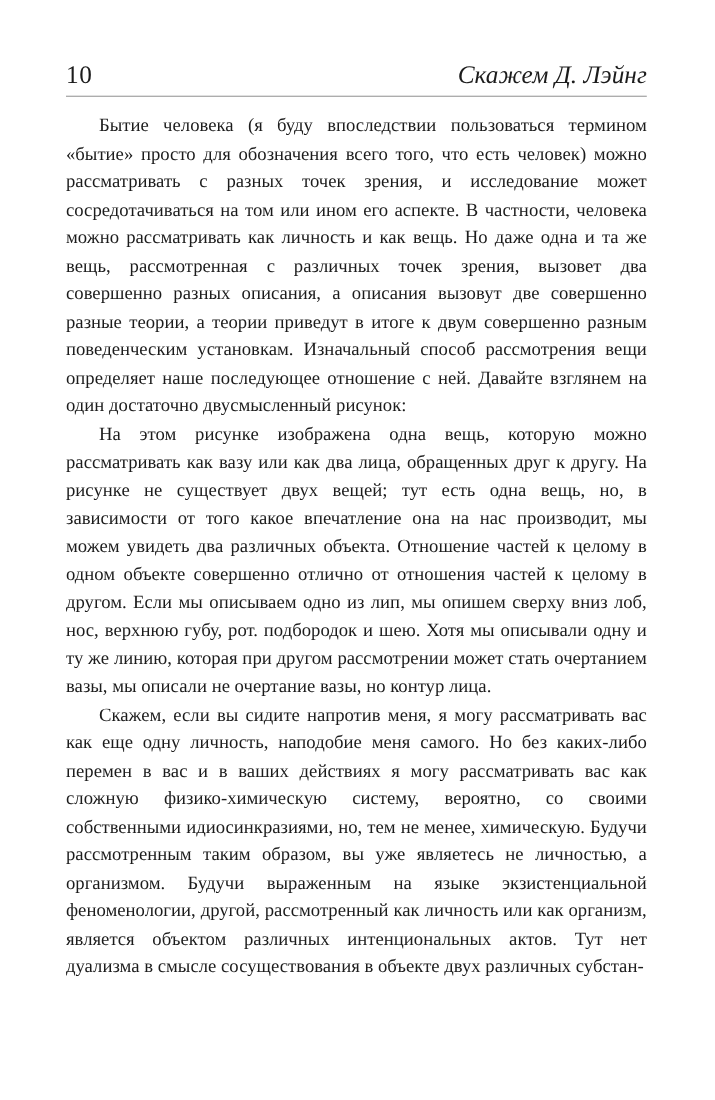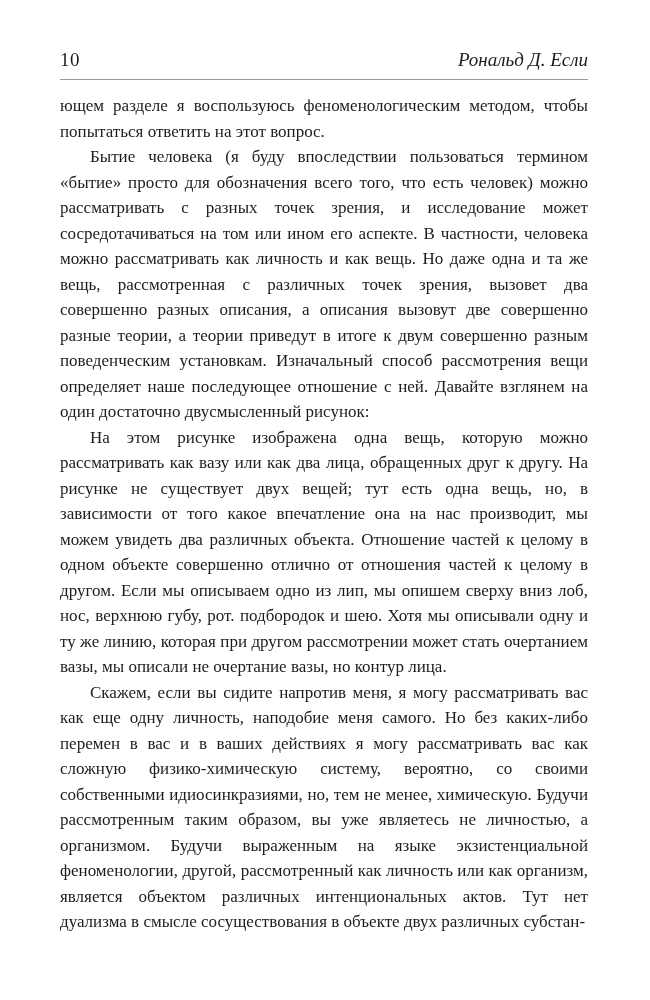--- a/index.html
+++ b/index.html
@@ -16,22 +16,23 @@
     box-sizing: border-box;
     padding: 50px 62px 0 60px;
     font-family: "Liberation Serif", "DejaVu Serif", serif;
     color: #1c1c1c;
     overflow: hidden;
   }
   .running-header {
     display: flex;
     justify-content: space-between;
     align-items: flex-end;
-    font-size: 19px;
+    font-size: 23px;
     line-height: 20px;
+    margin-top: 8px;
   }
   .page-number {
     font-style: normal;
     letter-spacing: 0.5px;
   }
   .header-author {
     font-style: italic;
   }
   .header-rule {
     border: 0;
@@ -55,25 +56,24 @@
   .body-text p.section-gap {
   }
 </style>
 </head>
 <body>
 
 <div class="page">
 
   <div class="running-header">
     <span class="page-number">10</span>
-    <span class="header-author">Рональд Д. Если</span>
+    <span class="header-author">Скажем Д. Лэйнг</span>
   </div>
 
   <hr class="header-rule">
 
   <div class="body-text">
-    <p class="no-indent">ющем разделе я воспользуюсь феноменологическим методом, чтобы попытаться ответить на этот вопрос.</p>
     <p>Бытие человека (я буду впоследствии пользоваться термином «бытие» просто для обозначения всего того, что есть человек) можно рассматривать с разных точек зрения, и исследование может сосредотачиваться на том или ином его аспекте. В частности, человека можно рассматривать как личность и как вещь. Но даже одна и та же вещь, рассмотренная с различных точек зрения, вызовет два совершенно разных описания, а описания вызовут две совершенно разные теории, а теории приведут в итоге к двум совершенно разным поведенческим установкам. Изначальный способ рассмотрения вещи определяет наше последующее отношение с ней. Давайте взглянем на один достаточно двусмысленный рисунок:</p>
     <p>На этом рисунке изображена одна вещь, которую можно рассматривать как вазу или как два лица, обращенных друг к другу. На рисунке не существует двух вещей; тут есть одна вещь, но, в зависимости от того какое впечатление она на нас производит, мы можем увидеть два различных объекта. Отношение частей к целому в одном объекте совершенно отлично от отношения частей к целому в другом. Если мы описываем одно из лип, мы опишем сверху вниз лоб, нос, верхнюю губу, рот. подбородок и шею. Хотя мы описывали одну и ту же линию, которая при другом рассмотрении может стать очертанием вазы, мы описали не очертание вазы, но контур лица.</p>
     <p class="section-gap">Скажем, если вы сидите напротив меня, я могу рассматривать вас как еще одну личность, наподобие меня самого. Но без каких-либо перемен в вас и в ваших действиях я могу рассматривать вас как сложную физико-химическую систему, вероятно, со своими собственными идиосинкразиями, но, тем не менее, химическую. Будучи рассмотренным таким образом, вы уже являетесь не личностью, а организмом. Будучи выраженным на языке экзистенциальной феноменологии, другой, рассмотренный как личность или как организм, является объектом различных интенциональных актов. Тут нет дуализма в смысле сосуществования в объекте двух различных субстан-</p>
   </div>
 
 </div>
 
 </body></html>

